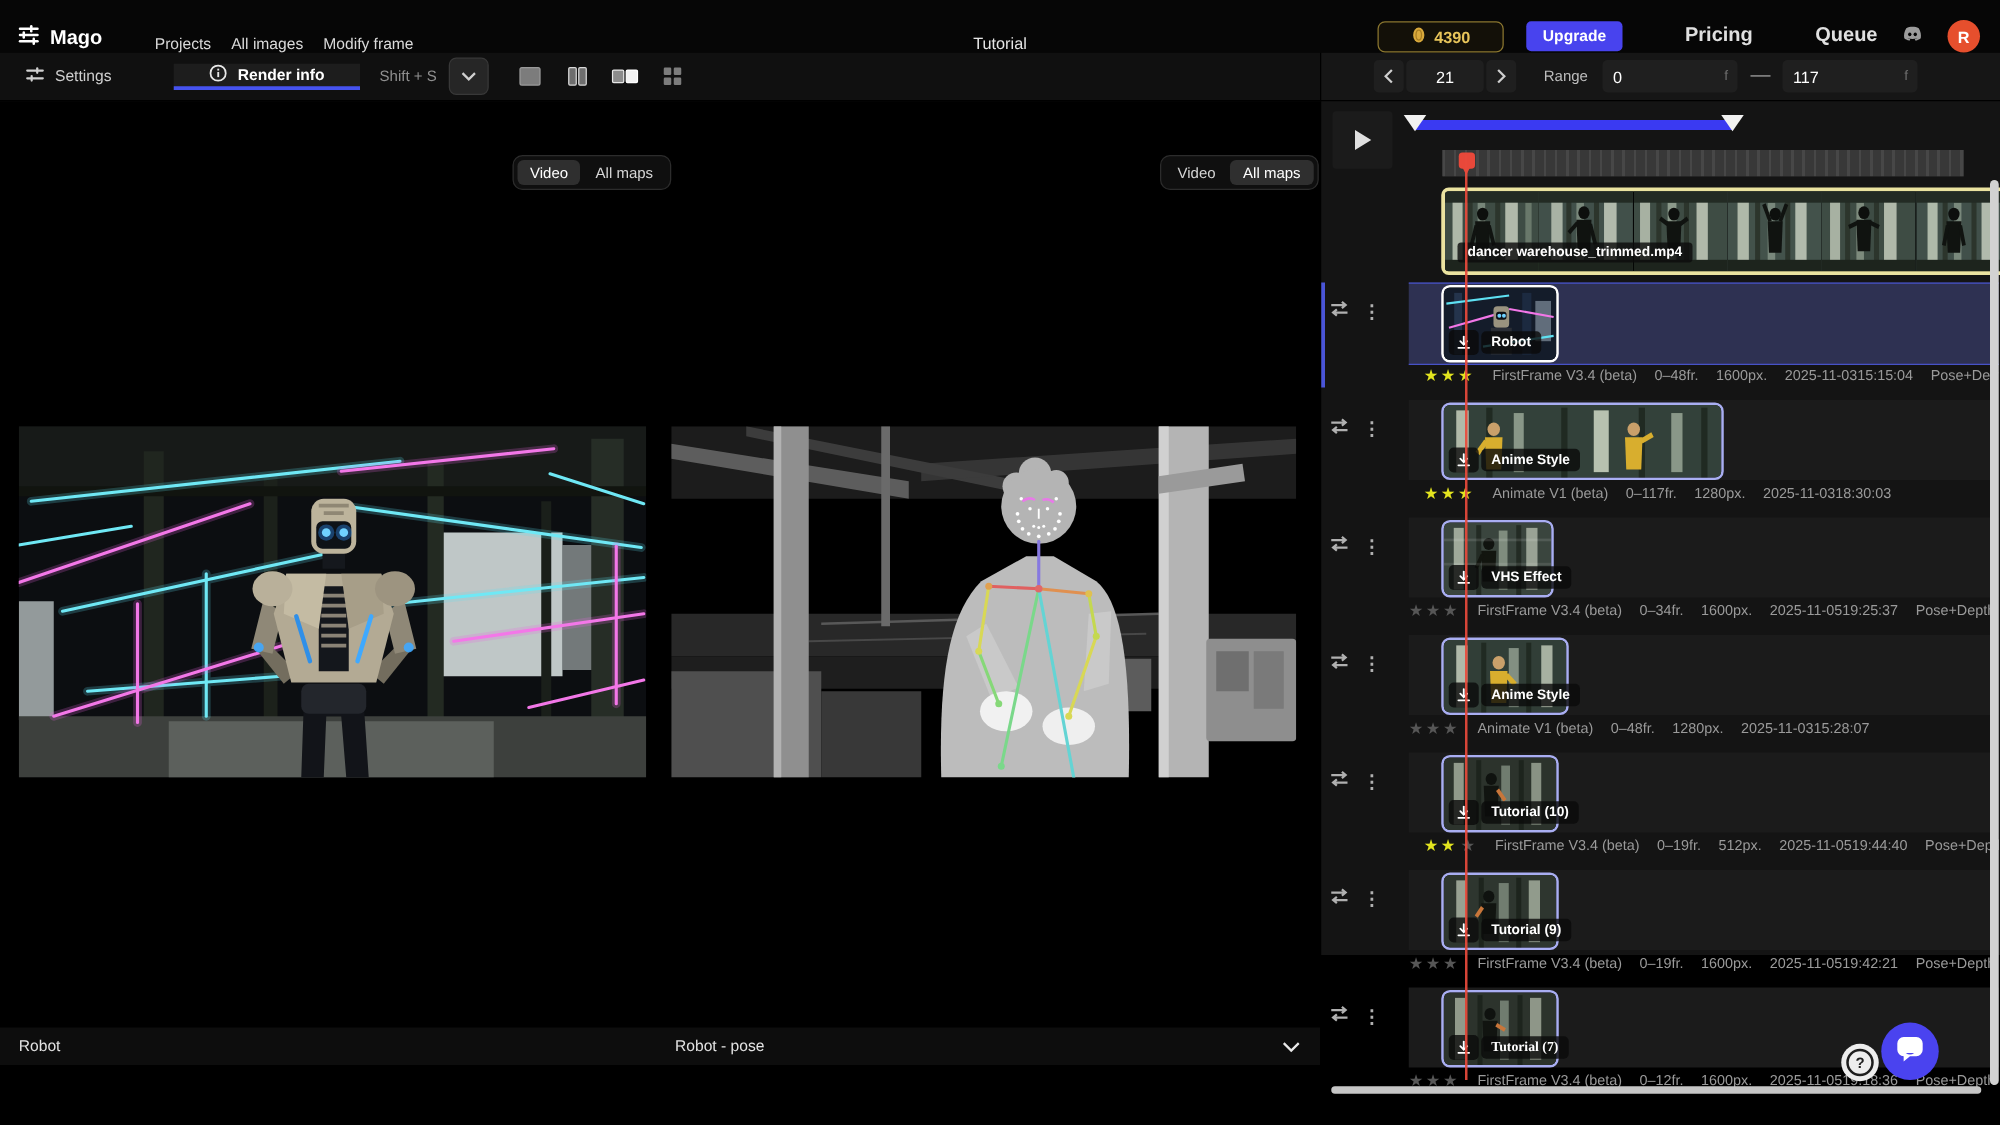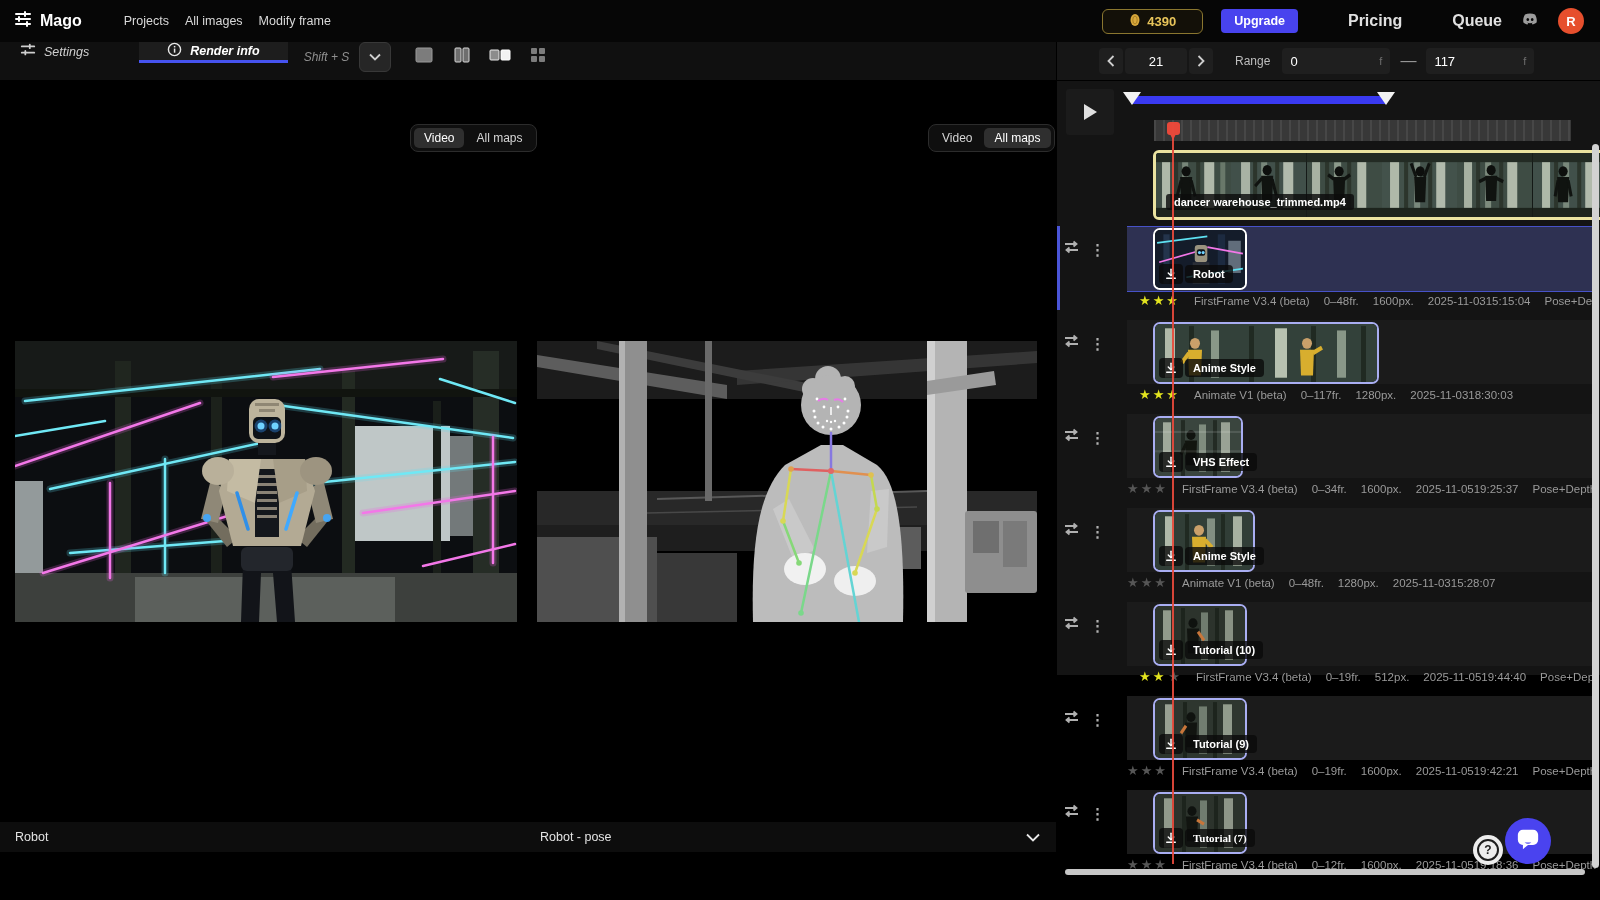--- a/index.html
+++ b/index.html
@@ -1,37 +1,37 @@
 <!DOCTYPE html>
 <html><head>
 <meta charset="utf-8">
 <style>
   html,body{margin:0;padding:0;background:#000;}
   .app{position:relative;width:1600px;height:900px;background:#000;overflow:hidden;
        font-family:"Liberation Sans",sans-serif;color:#e8e8e8;-webkit-font-smoothing:antialiased;}
 
   
   .topbar{position:absolute;left:0;top:0;width:1600px;height:42px;background:#060606;
-          display:flex;align-items:center;z-index:30;}
+          display:flex;align-items:flex-end;z-index:30;}
   .logo{display:flex;align-items:center;gap:8px;margin-left:14px;font-weight:bold;font-size:16px;color:#fff;}
   .nav{display:flex;gap:16px;margin-left:42px;font-size:12.5px;color:#d9d9d9;}
   .nav span{cursor:default;}
   .title-center{position:absolute;left:0;right:0;text-align:center;font-size:13px;color:#e6e6e6;pointer-events:none;}
   .top-right{margin-left:auto;display:flex;align-items:center;gap:18px;margin-right:16px;z-index:2;}
   .coin-badge{display:flex;align-items:center;gap:6px;border:1px solid #8a762f;border-radius:6px;
               padding:3px 26px;background:#131008;color:#e7c45a;font-weight:bold;font-size:13px;}
   .upgrade-btn{background:#4843ee;color:#fff;font-weight:bold;font-size:12.5px;border:none;
                border-radius:4px;padding:5px 13px;cursor:pointer;}
   .toplink{font-size:16px;color:#e0e0e0;font-weight:bold;margin-left:32px;}
   .avatar{width:26px;height:26px;border-radius:50%;background:#e64f2d;color:#fff;font-weight:bold;
           font-size:13px;display:flex;align-items:center;justify-content:center;}
 
   
   .toolbar{position:absolute;left:0;top:42px;width:1056px;height:38px;background:#101010;
-           display:flex;align-items:flex-start;border-bottom:1px solid #000;z-index:25;font-style:italic;}
+           display:flex;align-items:center;border-bottom:1px solid #000;z-index:25;}
   .tb-settings{display:flex;align-items:center;gap:8px;padding:0 22px 0 20px;font-size:12.5px;color:#cfcfcf;}
   .tab-active{display:flex;align-items:center;gap:8px;padding:0 28px;margin-left:28px;background:#1d1d1d;
               border-bottom:3px solid #4653f0;font-size:12.5px;font-weight:bold;color:#fff;}
   .shortcut{display:flex;align-items:center;gap:10px;margin-left:16px;font-size:12px;color:#8f8f8f;}
   .chev-btn{width:30px;height:28px;border-radius:6px;background:#262626;border:1px solid #383838;
             display:flex;align-items:center;justify-content:center;}
   .layouts{display:flex;align-items:center;gap:12px;margin-left:20px;}
   .lay-btn{width:26px;height:26px;display:flex;align-items:center;justify-content:center;border-radius:4px;}
 
   
@@ -54,21 +54,21 @@
   .toggle .opt{padding:3px 10px;border-radius:5px;font-size:12px;color:#d6d6d6;}
   .toggle .opt.active{background:#2f2f2f;color:#fff;}
   .frame-img{position:absolute;display:block;}
   .caption-bar{position:absolute;left:0;top:742px;width:1056px;height:30px;background:#0d0d0d;
                display:flex;align-items:center;font-size:12.5px;color:#e3e3e3;}
   .cap-left{position:absolute;left:15px;}
   .cap-right{position:absolute;left:540px;}
   .cap-chevron{position:absolute;right:16px;display:flex;align-items:center;}
 
   
-  .panel{position:absolute;left:1056px;top:80px;width:544px;height:595px;background:#141414;border-left:1px solid #000;}
+  .panel{position:absolute;left:1056px;top:80px;width:544px;height:684px;background:#141414;border-left:1px solid #000;}
   .play-box{position:absolute;left:9px;top:9px;width:48px;height:46px;background:#1b1b1b;border-radius:3px;
             display:flex;align-items:center;justify-content:center;}
   .range-bar{position:absolute;left:74px;top:16px;width:255px;height:8px;background:#3a3af2;}
   .range-handle{position:absolute;top:12px;width:0;height:0;border-left:9px solid transparent;
                 border-right:9px solid transparent;border-top:13px solid #f2f2f2;}
   .rh-l{left:66px;} .rh-r{left:320px;}
   .ticks{position:absolute;left:97px;top:40px;width:417px;height:21px;background:#3a3a3a;
          background-image:repeating-linear-gradient(90deg,#474747 0 2px,#383838 2px 9px);}
   .playhead-marker{position:absolute;left:110px;top:42px;width:13px;height:13px;background:#e8483a;border-radius:3px;}
   .playhead-marker::after{content:"";position:absolute;left:3px;top:12px;border-left:3.5px solid transparent;
@@ -130,20 +130,21 @@
           </g>
         </svg>
       </span>
       <span>Mago</span>
     </div>
     <div class="nav">
       <span>Projects</span>
       <span>All images</span>
       <span>Modify frame</span>
     </div>
+    <div class="title-center">Tutorial</div>
     <div class="top-right">
       <div class="coin-badge">
         <span>
           <svg width="12" height="14" viewBox="0 0 12 14">
               <ellipse cx="6" cy="7" rx="4.5" ry="6" fill="#d9a93c"></ellipse>
               <ellipse cx="6" cy="7" rx="2.2" ry="4" fill="none" stroke="#a87d22" stroke-width="1"></ellipse>
             </svg>
         </span>
         <span>4390</span>
       </div>

